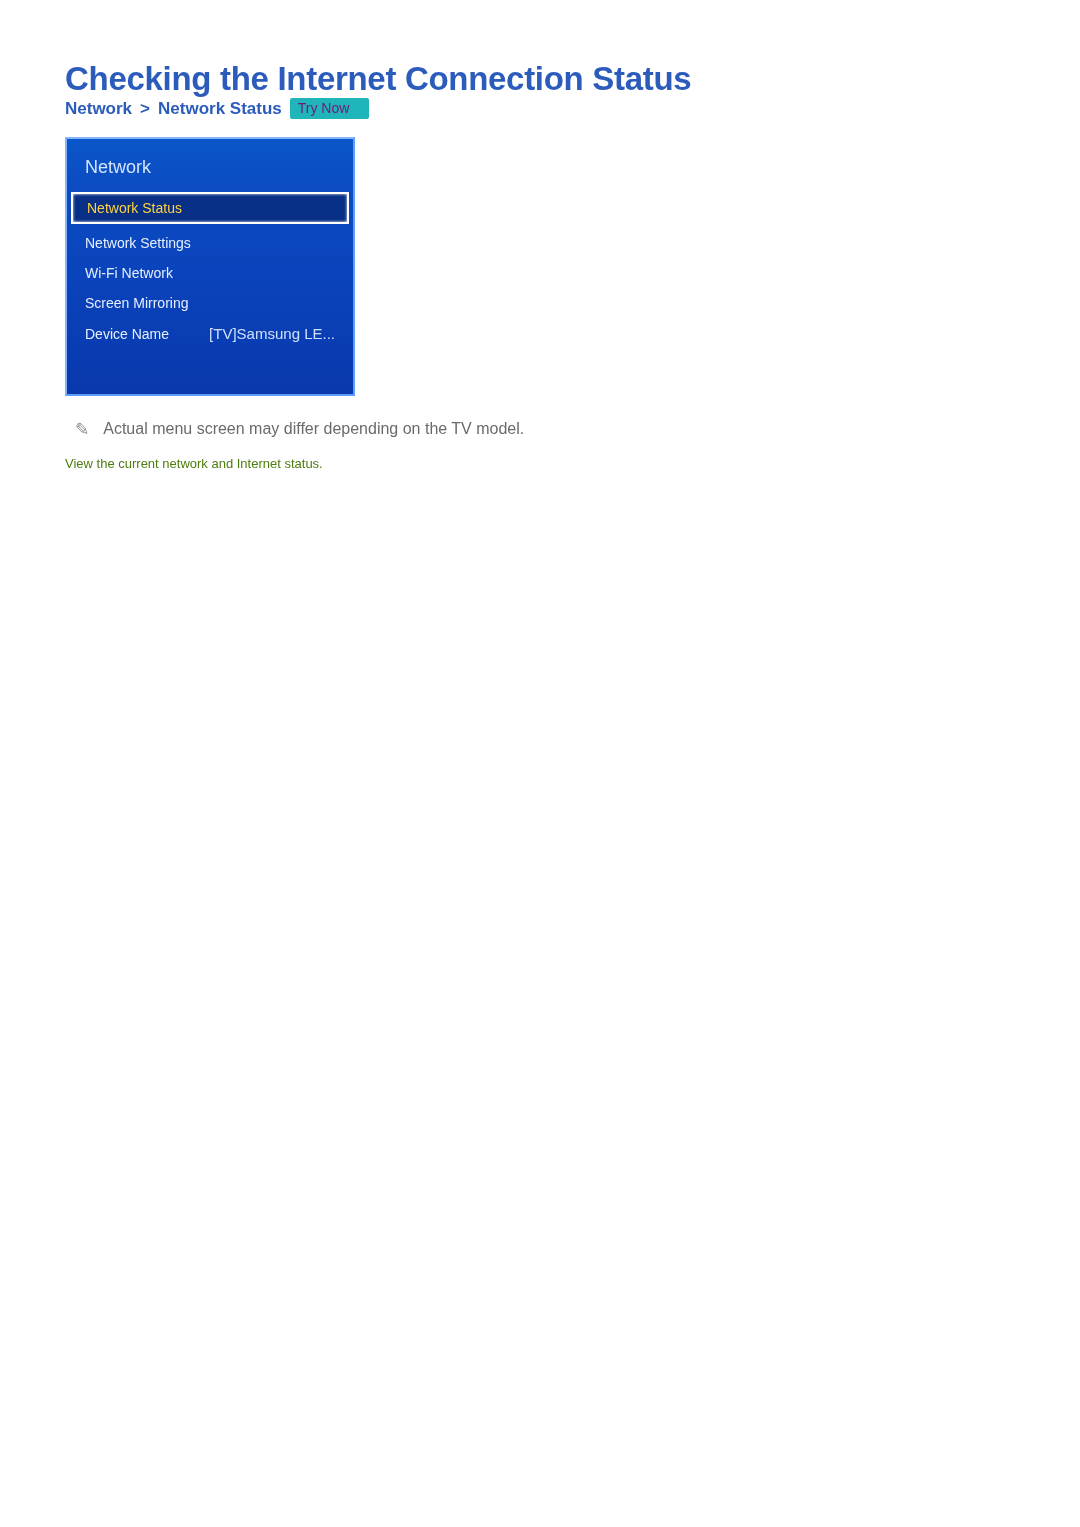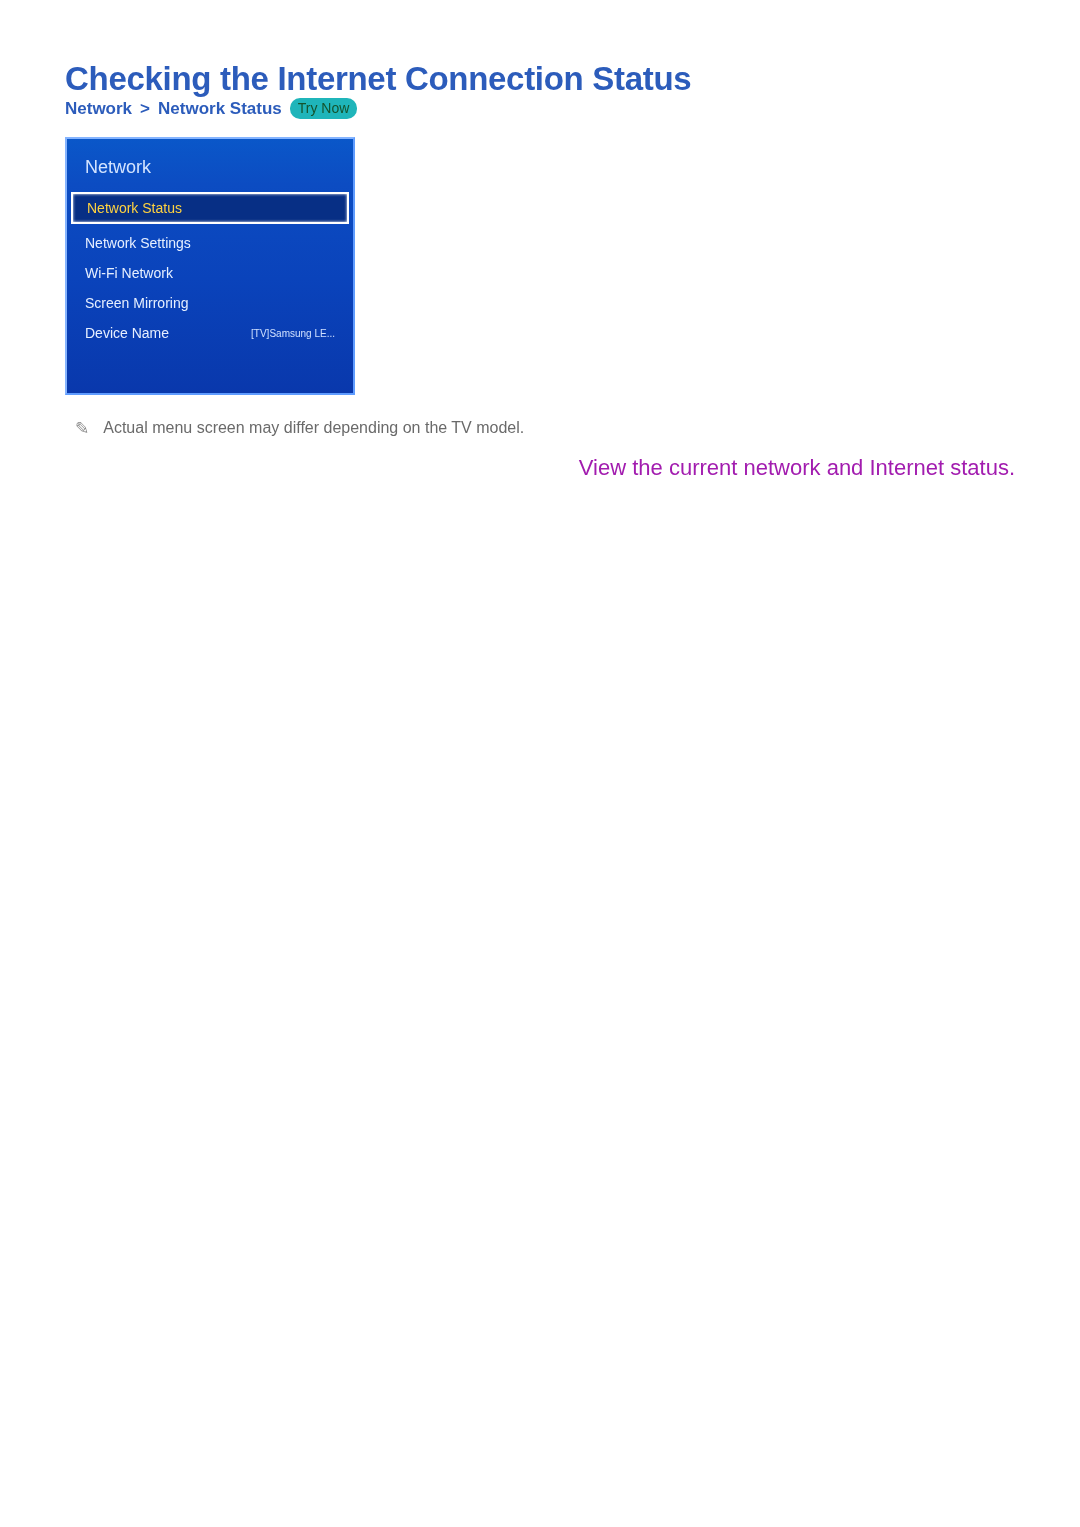--- a/index.html
+++ b/index.html
@@ -31,24 +31,24 @@
     font-size: 17px;
     font-weight: bold;
   }
   .breadcrumb-sep {
     color: #2c5cbb;
     font-size: 17px;
     font-weight: bold;
   }
   .try-now-badge {
     background: #1fb5ba;
-    color: #14532d;
+    color: #701a75;
     font-size: 14px;
-    padding: 2px 8px 3px 8px;
-    border-radius: 10px;
+    padding: 2px 20px 3px 8px;
+    border-radius: 2px;
     font-weight: normal;
   }
   .menu-panel {
     width: 290px;
     background: linear-gradient(180deg, #0a57c9 0%, #0c4cc2 18%, #0a43bb 55%, #0938ac 100%);
     border: 2px solid #5f9cff;
     border-top-color: #85b4ff;
     border-left-color: #85b4ff;
     margin-bottom: 24px;
     padding-bottom: 45px;
@@ -69,44 +69,43 @@
   .menu-item.selected {
     background: #072f85;
     border: 2px solid #ffffff;
     margin: 0 4px 4px 4px;
     padding: 6px 14px;
     color: #ffd23f;
     box-shadow: 0 0 3px #ffffff inset;
   }
   .menu-item-value {
     color: #cfe0ff;
-    font-size: 10px;
+    font-size: 15px;
     padding-left: 23px;
   }
   .note-row {
     display: flex;
     align-items: flex-start;
     gap: 14px;
     margin-bottom: 18px;
     padding-left: 10px;
   }
   .note-icon {
     color: #8a8a8a;
     font-size: 17px;
     line-height: 1;
     padding-top: 1px;
   }
   .note-text {
     color: #6a6a6a;
     font-size: 16px;
   }
   .body-text {
-    color: #a21caf;
-    font-size: 22px;
-    text-align: right;
+    color: #4d7c0f;
+    font-size: 13px;
   }
 </style>
 </head>
 <body>
 
 <h1 class="page-title">Checking the Internet Connection Status</h1>
 
 <div class="breadcrumb-row">
   <span class="breadcrumb-text">Network</span>
   <span class="breadcrumb-sep">&gt;</span>

